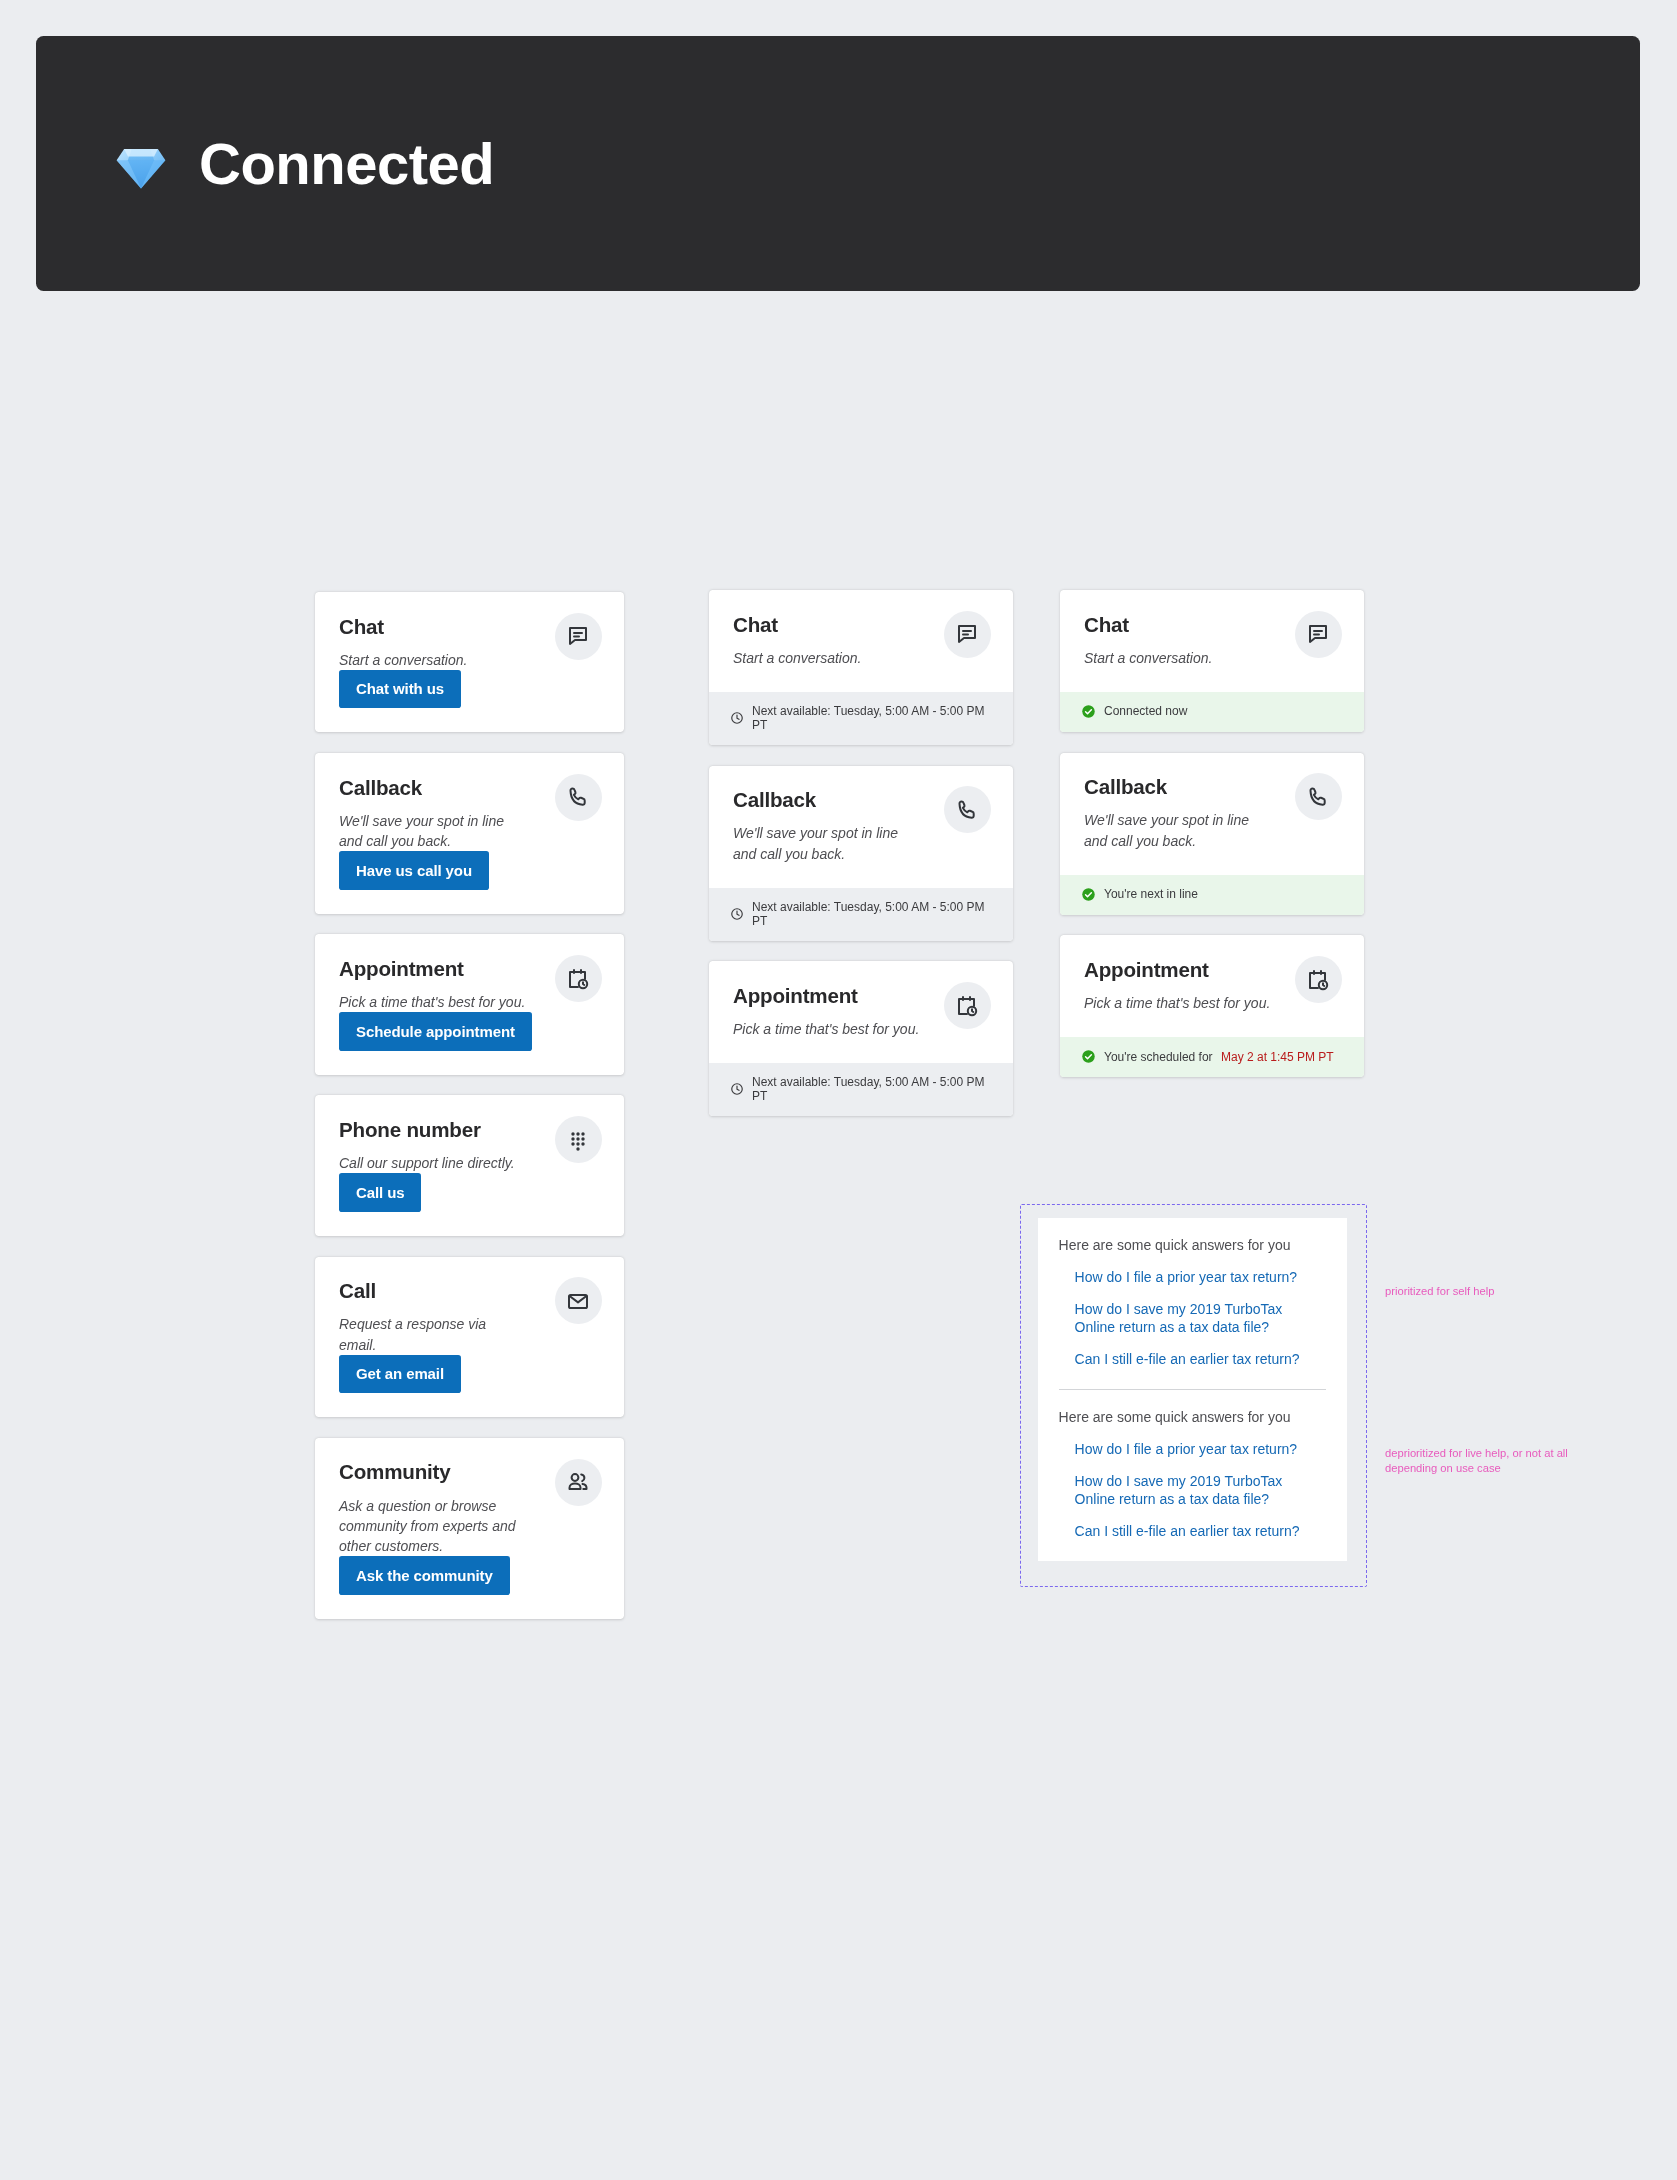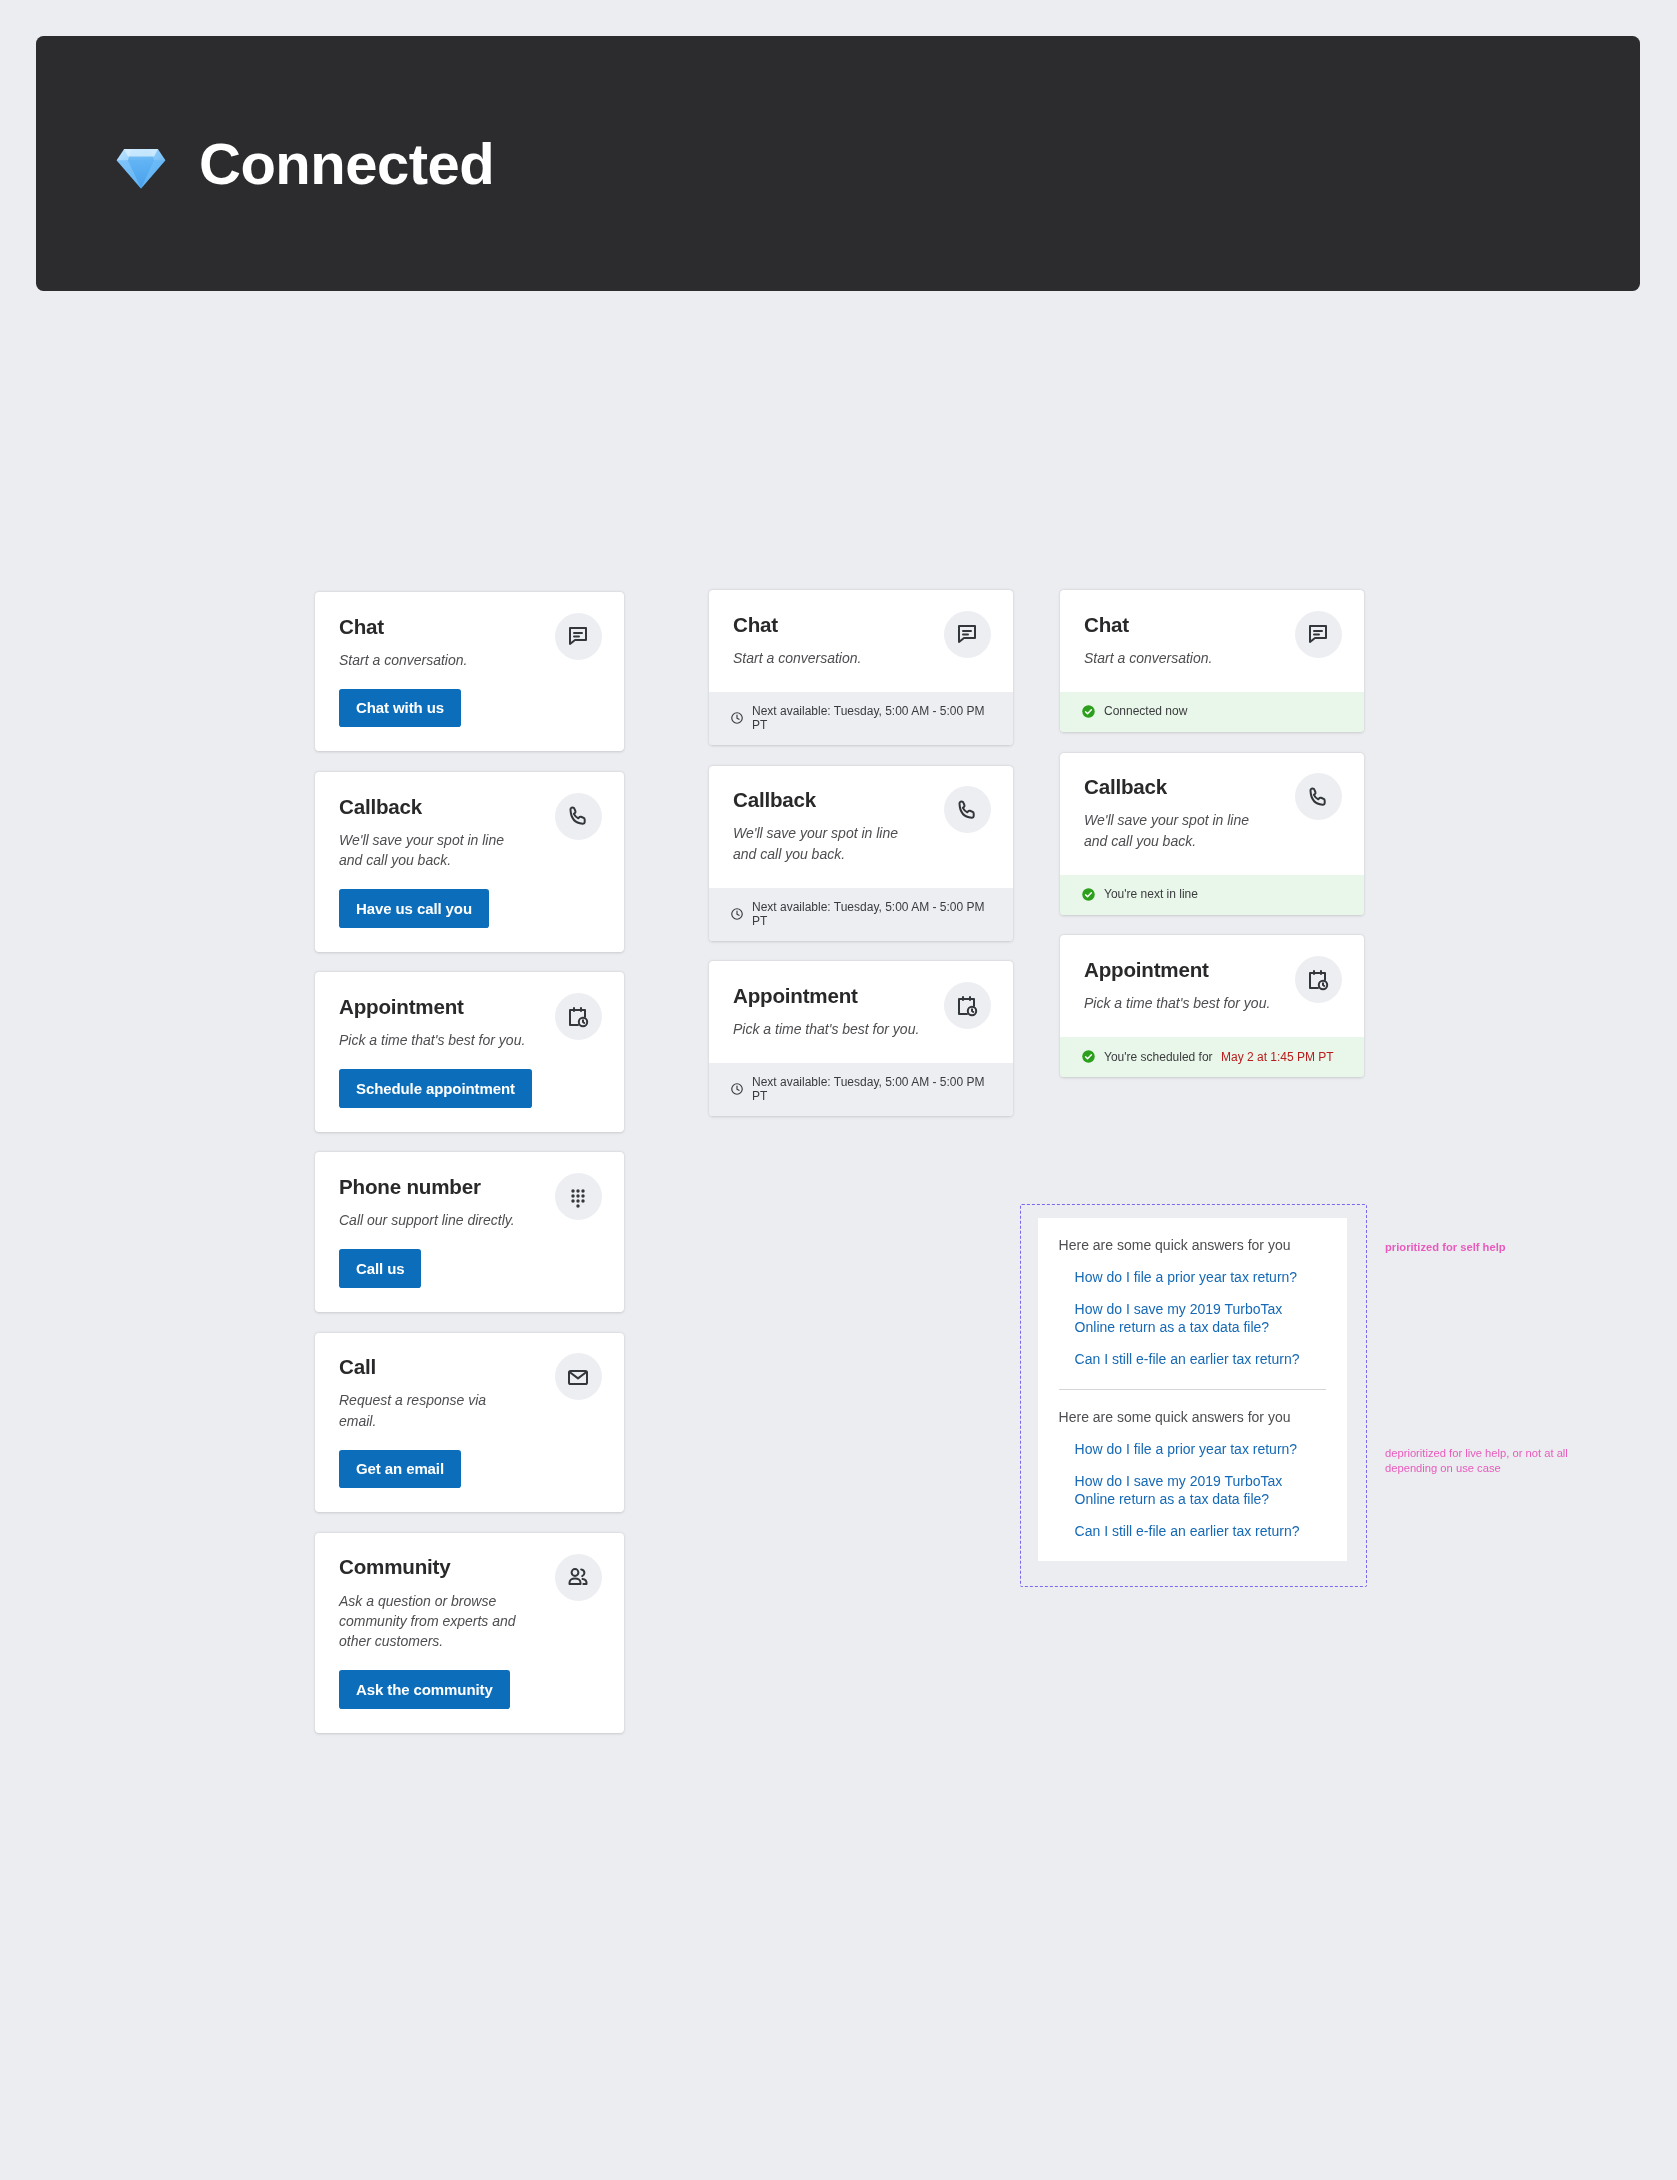--- a/index.html
+++ b/index.html
@@ -78,21 +78,20 @@
     border-radius: 50%;
     background: #eceef1;
     display: flex;
     align-items: center;
     justify-content: center;
   }
   .card-icon svg { display: block; }
 
   .card-btn {
     display: inline-block;
-    margin-top: 19px;
     background: #0c6eba;
     color: #ffffff;
     font-size: 15px;
     font-weight: bold;
     border: none;
     border-radius: 2.8px;
     padding: 10.3px 17px 11.2px 17px;
     cursor: pointer;
     font-family: "Liberation Sans", sans-serif;
     letter-spacing: -0.1px;
@@ -151,21 +150,21 @@
     margin: 0 20.6px;
   }
 
   .annot {
     position: absolute;
     color: #e85bbd;
     font-size: 11.2px;
     line-height: 1.35;
     width: 187px;
   }
-  .annot-1 { left: 1385px; top: 1240px; font-weight: bold; }
+  .annot-1 { left: 1385px; top: 1284px; }
   .annot-2 { left: 1385px; top: 1446px; }
 </style>
 </head>
 <body>
 
 <div class="page">
 
   <div class="banner">
     <div class="banner-emoji">
       <svg width="60" height="60" viewBox="0 0 64 64">

